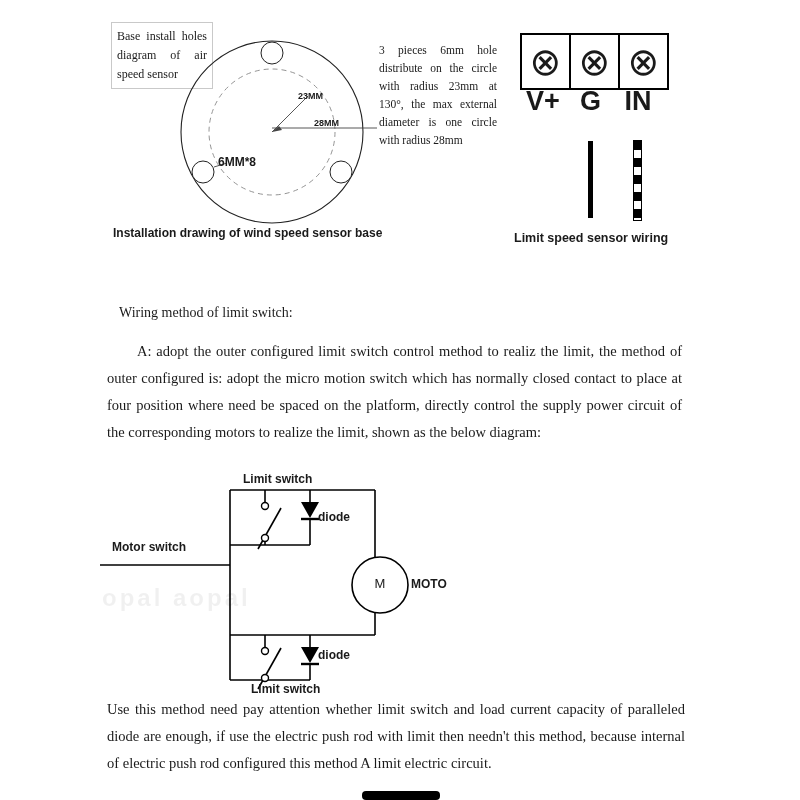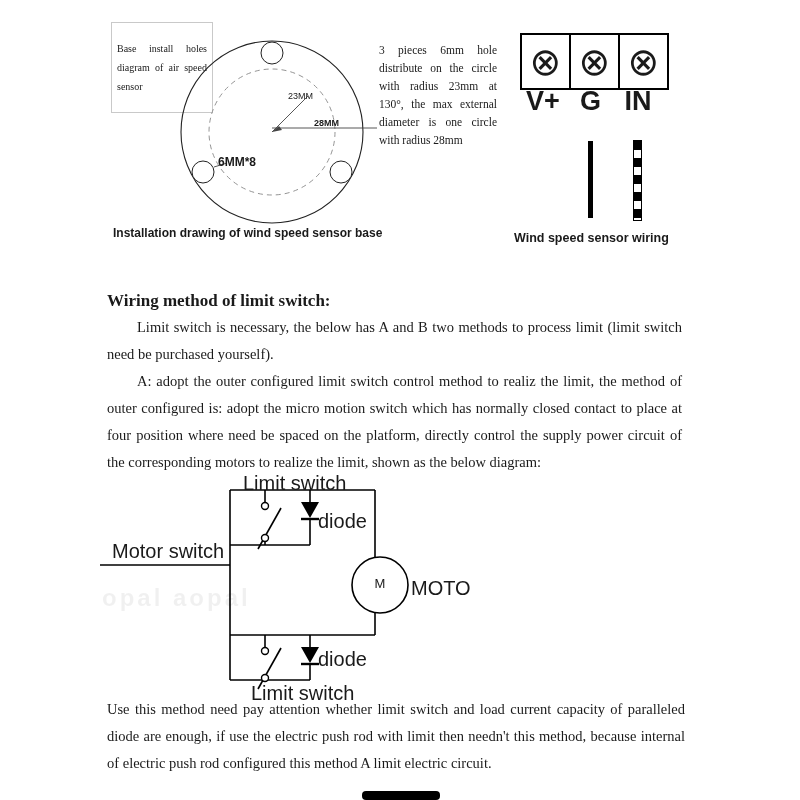--- a/index.html
+++ b/index.html
@@ -2,51 +2,51 @@
 <html><head>
 <meta charset="utf-8">
 <style>
   html,body{margin:0;padding:0}
   body{width:800px;height:800px;position:relative;background:#fff;color:#1a1a1a;
        font-family:"Liberation Serif",serif;overflow:hidden}
   .abs{position:absolute}
   .sans{font-family:"Liberation Sans",sans-serif}
 
   
-  .base-note{left:111px;top:22px;width:90px;border:1px solid #c9c9c9;padding:16px 5px;
-             font-size:10px;line-height:19px;text-align:justify}
-  #dim23{left:288px;top:91px;font-weight:normal;font-size:9px}
+  .base-note{left:111px;top:22px;width:90px;border:1px solid #c9c9c9;padding:4px 5px;
+             font-size:12px;line-height:19px;text-align:justify}
+  #dim23{left:298px;top:91px;font-weight:bold;font-size:9px}
   #dim28{left:314px;top:118px;font-weight:bold;font-size:9px}
   #holes-label{left:218px;top:155px;font-weight:bold;font-size:12px}
   .hole-note{left:379px;top:41px;width:118px;font-size:11.5px;line-height:18px;text-align:justify}
   #caption-left{left:113px;top:226px;font-weight:bold;font-size:12px}
   #caption-right{left:514px;top:231px;font-weight:bold;font-size:12.5px}
 
   
   .terminal-block{left:520px;top:33px;display:flex}
   .terminal-cell{width:47px;height:53px;border:2px solid #000;margin-left:-2px;
                  display:flex;align-items:center;justify-content:center;background:#fff}
   .terminal-cell:first-child{margin-left:0}
   .terminal-cell span{font-size:38px;line-height:1;font-family:"DejaVu Sans",sans-serif}
   .terminal-labels{left:519px;top:86px;width:143px;display:flex;font-weight:bold;font-size:27px}
   .terminal-labels span{width:47.6px;text-align:center}
   #wire-solid{left:588px;top:141px;width:5px;height:77px;background:#000}
   #wire-striped{left:633px;top:140px;width:7px;height:79px;border:1px solid #000;
                 background:repeating-linear-gradient(to bottom,#000 0 9px,#fff 9px 17px)}
 
   
   .text-block{left:107px;top:287px;width:575px;font-size:14.5px;line-height:27px}
-  .text-block h3{margin:0;font-size:17px;font-weight:bold}
+  .text-block h3{margin:12px;font-size:14px;font-weight:normal}
   .text-block p{margin:0;text-indent:30px;text-align:justify}
   .footer-text{left:107px;top:696px;width:578px;font-size:14.5px;line-height:27px;text-align:justify}
 
   
   .watermark{left:102px;top:584px;font-size:24px;font-weight:bold;
              color:rgba(0,0,0,0.06);letter-spacing:3px}
-  .circuit-label{font-weight:normal;font-size:20px;white-space:nowrap}
+  .circuit-label{font-weight:bold;font-size:12px;white-space:nowrap}
   #lbl-limit-top{left:243px;top:472px}
   #lbl-diode-top{left:318px;top:510px}
   #lbl-motor-output{left:112px;top:540px}
   #lbl-motor-m{left:368px;top:576px;width:24px;text-align:center;font-size:13px;font-weight:normal}
   #lbl-moto{left:411px;top:577px}
   #lbl-diode-bottom{left:318px;top:648px}
   #lbl-limit-bottom{left:251px;top:682px}
 
   .bottom-bar{left:362px;top:791px;width:78px;height:9px;background:#000;border-radius:4px}
 
@@ -91,25 +91,24 @@
   </div>
   <div class="abs terminal-labels sans">
     <span>V+</span>
     <span>G</span>
     <span>IN</span>
   </div>
   <div class="abs" id="wire-solid"></div>
   <div class="abs" id="wire-striped"></div>
 
   <div class="abs sans" id="caption-left">Installation drawing of wind speed sensor base</div>
-  <div class="abs sans" id="caption-right">Wind speed sensor wiring</div>
+  <div class="abs sans" id="caption-right">Limit speed sensor wiring</div>
 
   <div class="abs text-block">
     <h3>Wiring method of limit switch:</h3>
-    <p>Limit switch is necessary, the below has A and B two methods to process limit (limit switch need be purchased yourself).</p>
     <p>A: adopt the outer configured limit switch control method to realiz the limit, the method of outer configured is: adopt the micro motion switch which has normally closed contact to place at four position where need be spaced on the platform, directly control the supply power circuit of the corresponding motors to realize the limit, shown as the below diagram:</p>
   </div>
 
   <div class="abs watermark sans">opal aopal</div>
 
   <svg class="abs" style="left:95px;top:465px" width="390" height="250" viewBox="95 465 390 250">
 
     <line x1="230" y1="490" x2="375" y2="490" class="wire"></line>
     <line x1="375" y1="490" x2="375" y2="558" class="wire"></line>
     <line x1="230" y1="490" x2="230" y2="680" class="wire"></line>

